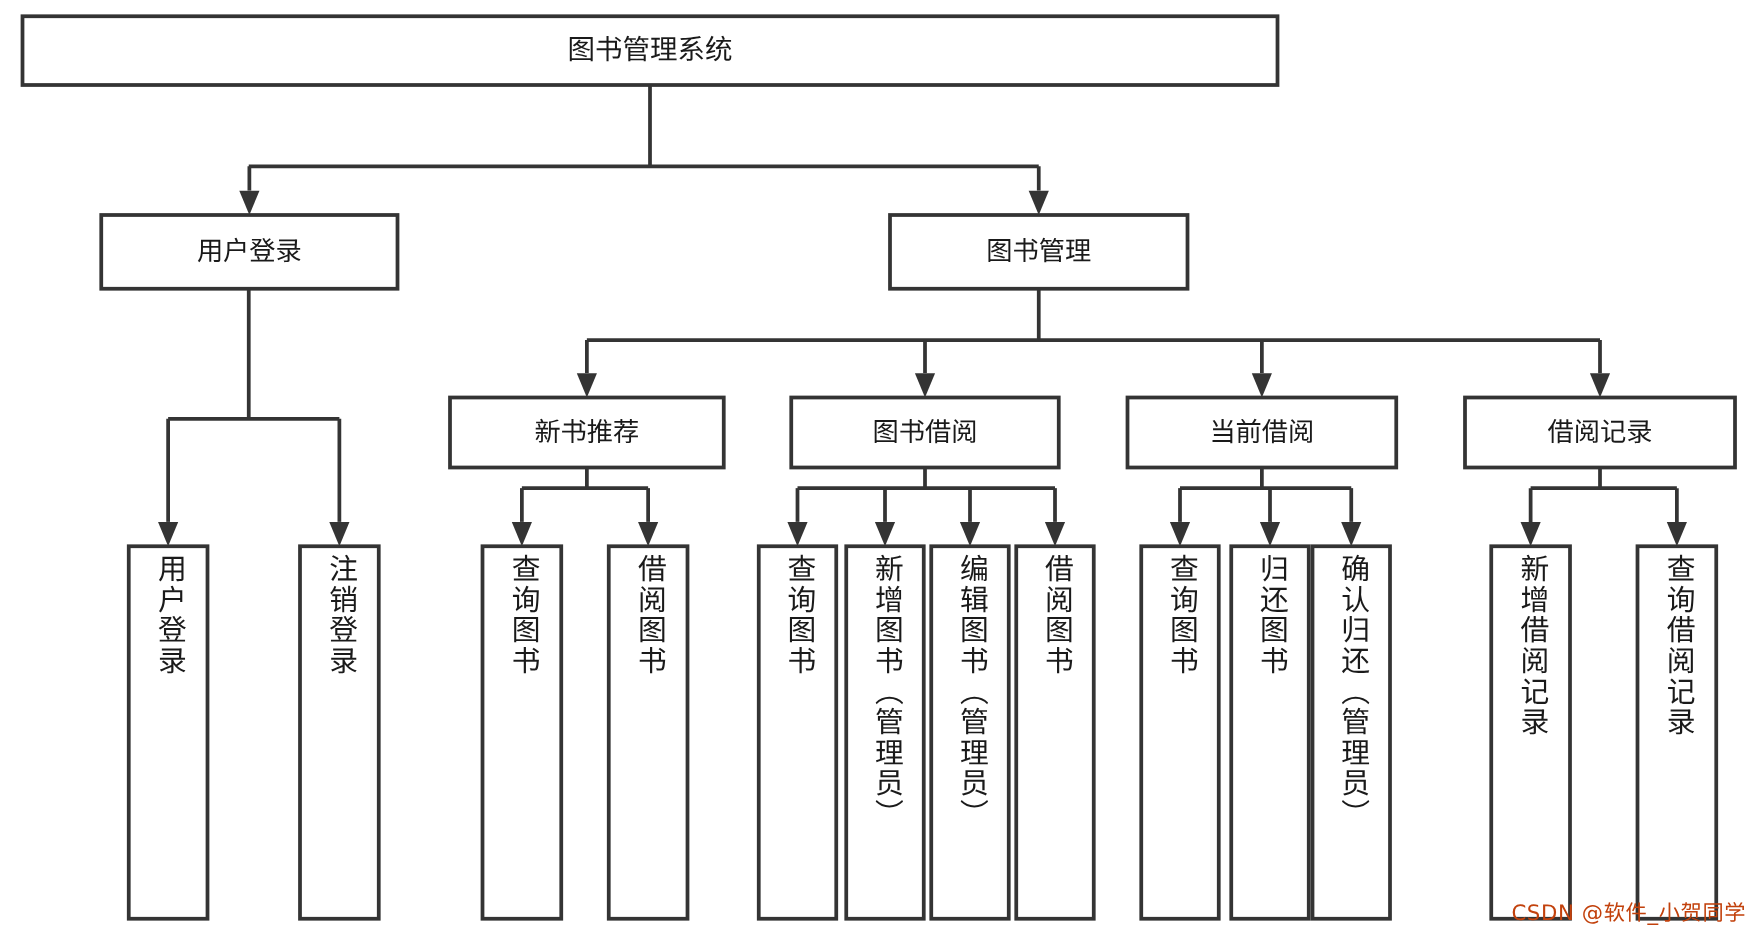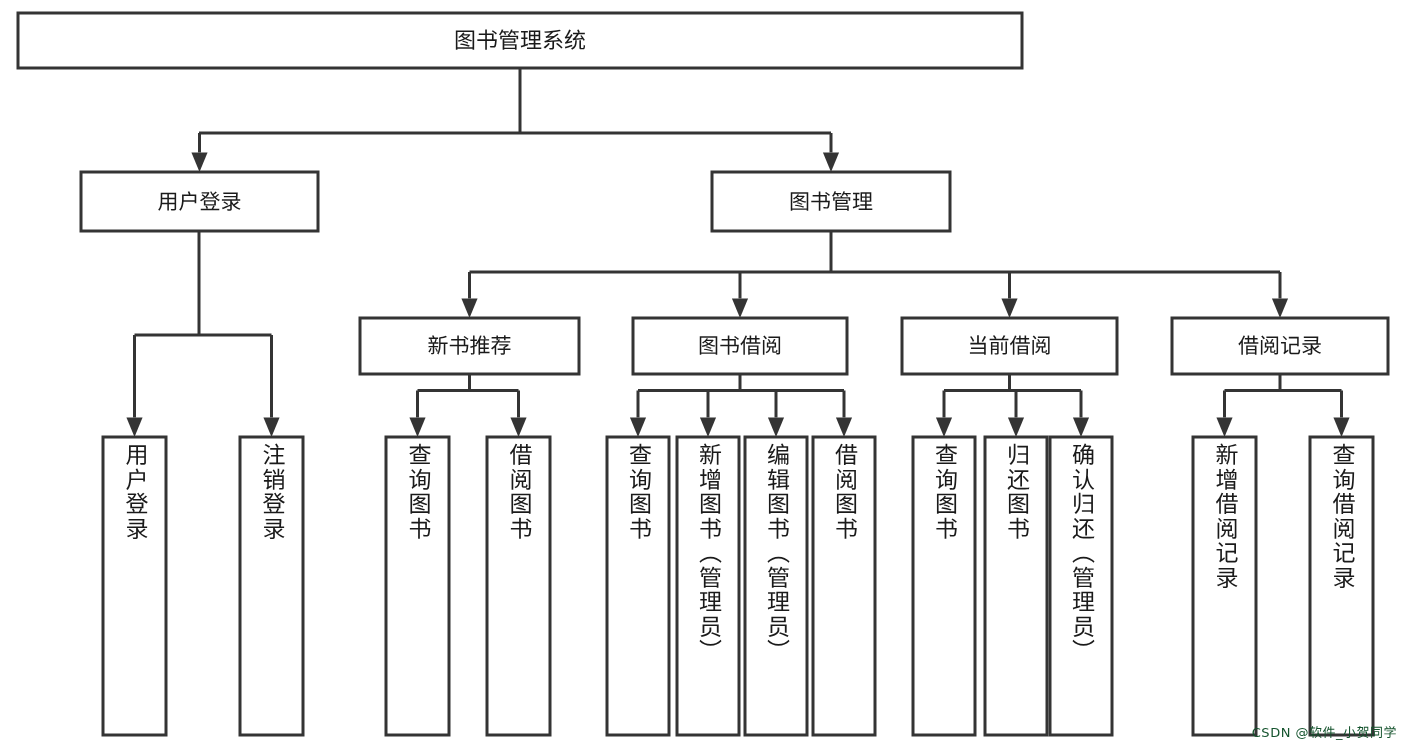--- a/index.html
+++ b/index.html
@@ -69,22 +69,22 @@
     line-height: 1.08;
     letter-spacing: 1.5px;
     color: #1a1a1a;
     white-space: nowrap;
   }
   .watermark {
     position: absolute;
     right: 8px;
     bottom: 6px;
     font-family: "DejaVu Sans", "Liberation Sans", sans-serif;
-    font-size: 13px;
-    color: #14532d;
+    font-size: 17px;
+    color: #c2410c;
     letter-spacing: 0.5px;
     white-space: nowrap;
     pointer-events: none;
   }
 </style>
 </head>
 <body>
 
 <div id="diagram-root">
 

